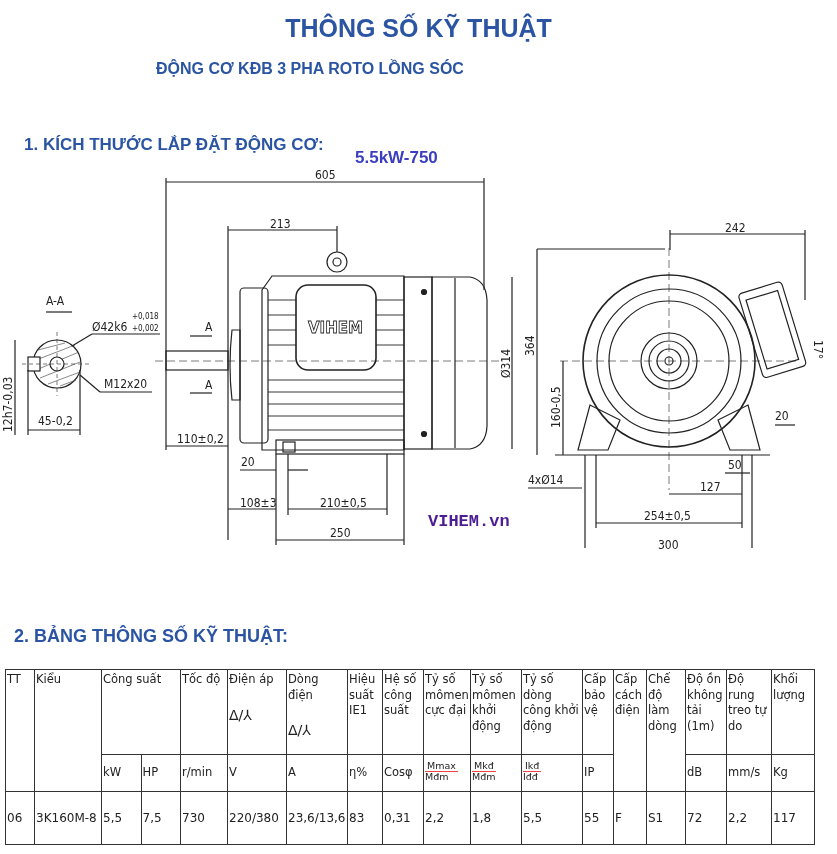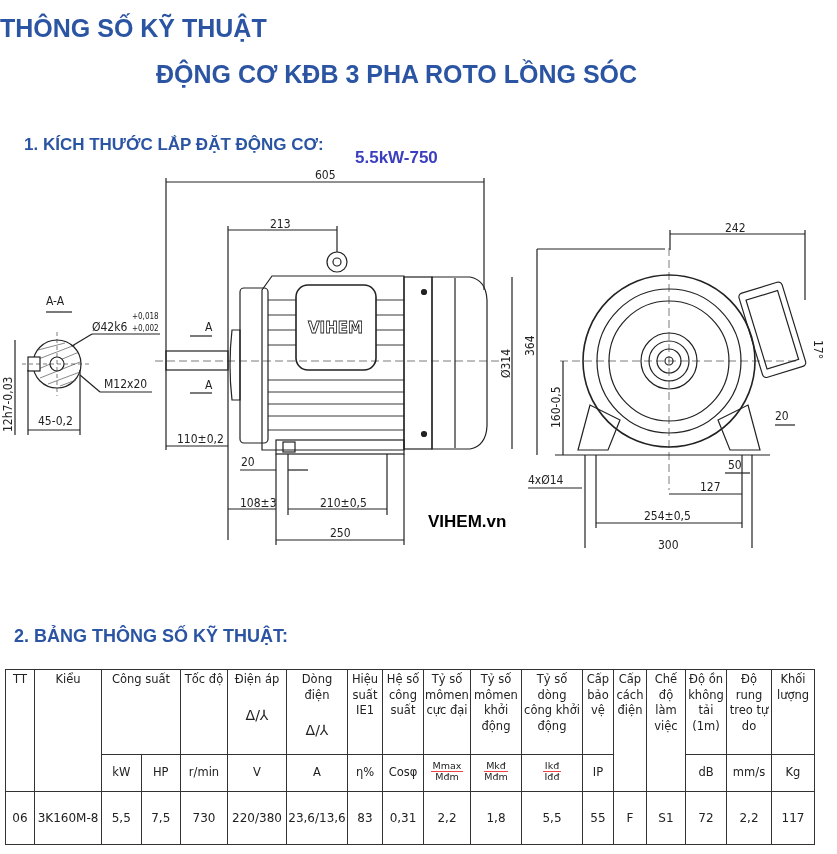--- a/index.html
+++ b/index.html
@@ -1,28 +1,28 @@
 <!DOCTYPE html>
 <html><head>
 <meta charset="utf-8">
 <style>
   html, body { margin: 0; padding: 0; background: #ffffff; }
   body { width: 837px; height: 854px; position: relative; overflow: hidden; font-family: "Liberation Sans", sans-serif; }
   .title { position: absolute; color: #2b55a3; font-weight: bold; font-family: "Liberation Sans", sans-serif; white-space: nowrap; }
-  .t1 { left: 0; width: 837px; top: 14px; font-size: 25px; box-sizing: border-box; }
-  .t2 { left: 156px; top: 60px; font-size: 25px; }
+  .t1 { left: 0; width: 837px; text-align: center; top: 14px; font-size: 25px; box-sizing: border-box; }
+  .t2 { left: 156px; top: 60px; font-size: 16px; }
   .sec1 { left: 24px; top: 135px; font-size: 17px; text-align: center; }
   .model { position: absolute; left: 355px; top: 148px; font-size: 17px; color: #3b3fbf; font-weight: bold; font-family: "Liberation Sans", sans-serif; }
   .sec2 { left: 14px; top: 626px; font-size: 18px; text-align: right; }
   .drawing { position: absolute; left: 0; top: 160px; width: 837px; height: 400px; }
   .drawing svg { width: 837px; height: 400px; }
   .dim { font-family: "DejaVu Sans Condensed", "DejaVu Sans", sans-serif; font-size: 12px; fill: #222; }
-  .watermark { position: absolute; left: 428px; top: 512px; font-size: 17px; font-weight: bold; color: #000000; font-family: Liberation Sans, sans-serif; }
+  .watermark { position: absolute; left: 428px; top: 512px; font-size: 17px; font-weight: bold; color: #4c1d95; font-family: Liberation Mono, monospace; }
   table.spec { position: absolute; left: 5px; top: 669px; border-collapse: collapse; font-family: "DejaVu Sans", sans-serif; font-size: 11.5px; color: #222; }
-  table.spec td { border: 1.5px solid #333; text-align: center; vertical-align: top; padding: 2px 1px; line-height: 1.35; }
+  table.spec td { border: 1.5px solid #333; vertical-align: top; padding: 2px 1px; line-height: 1.35; }
   table.spec tr.units td { vertical-align: middle; height: 32px; }
   table.spec tr.data td { vertical-align: middle; height: 48px; font-size: 12px; }
   .frac { display: inline-block; font-size: 9.5px; line-height: 1.1; }
   .frac .num { border-bottom: 1px solid #ef4444; display: block; padding: 0 2px; }
   .sym { font-size: 14px; display: block; margin-top: 18px; }
 </style>
 </head>
 <body>
 
 <div class="title t1">THÔNG SỐ KỸ THUẬT</div>
@@ -196,21 +196,21 @@
     <td style="width:44px">Tốc độ</td>
     <td style="width:56px"><span>Điện áp</span><span class="sym">Δ/⅄</span></td>
     <td style="width:58px"><span>Dòng điện</span><span class="sym">Δ/⅄</span></td>
     <td style="width:32px">Hiệu suất IE1</td>
     <td style="width:38px">Hệ số công suất</td>
     <td style="width:44px">Tỷ số mômen cực đại</td>
     <td style="width:48px">Tỷ số mômen khởi động</td>
     <td style="width:58px">Tỷ số dòng công khởi động</td>
     <td style="width:28px">Cấp bảo vệ</td>
     <td rowspan="2" style="width:30px">Cấp cách điện</td>
-    <td rowspan="2" style="width:36px">Chế độ làm việc</td>
+    <td rowspan="2" style="width:36px">Chế độ làm dòng</td>
     <td style="width:38px">Độ ồn không tải (1m)</td>
     <td style="width:42px">Độ rung treo tự do</td>
     <td style="width:40px">Khối lượng</td>
   </tr>
   <tr class="units">
     <td>kW</td>
     <td>HP</td>
     <td>r/min</td>
     <td>V</td>
     <td>A</td>

